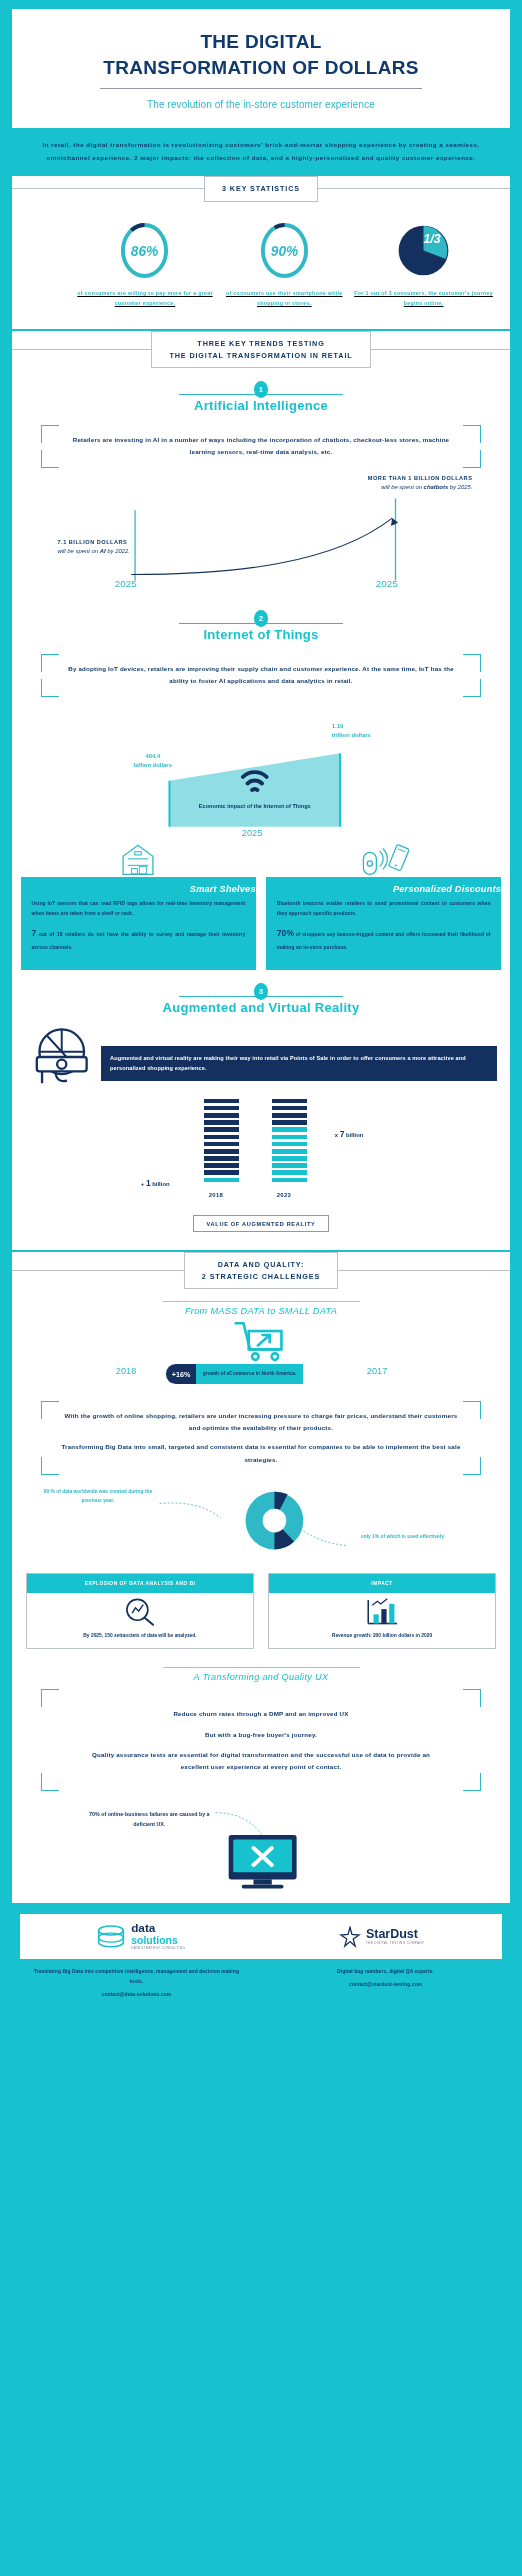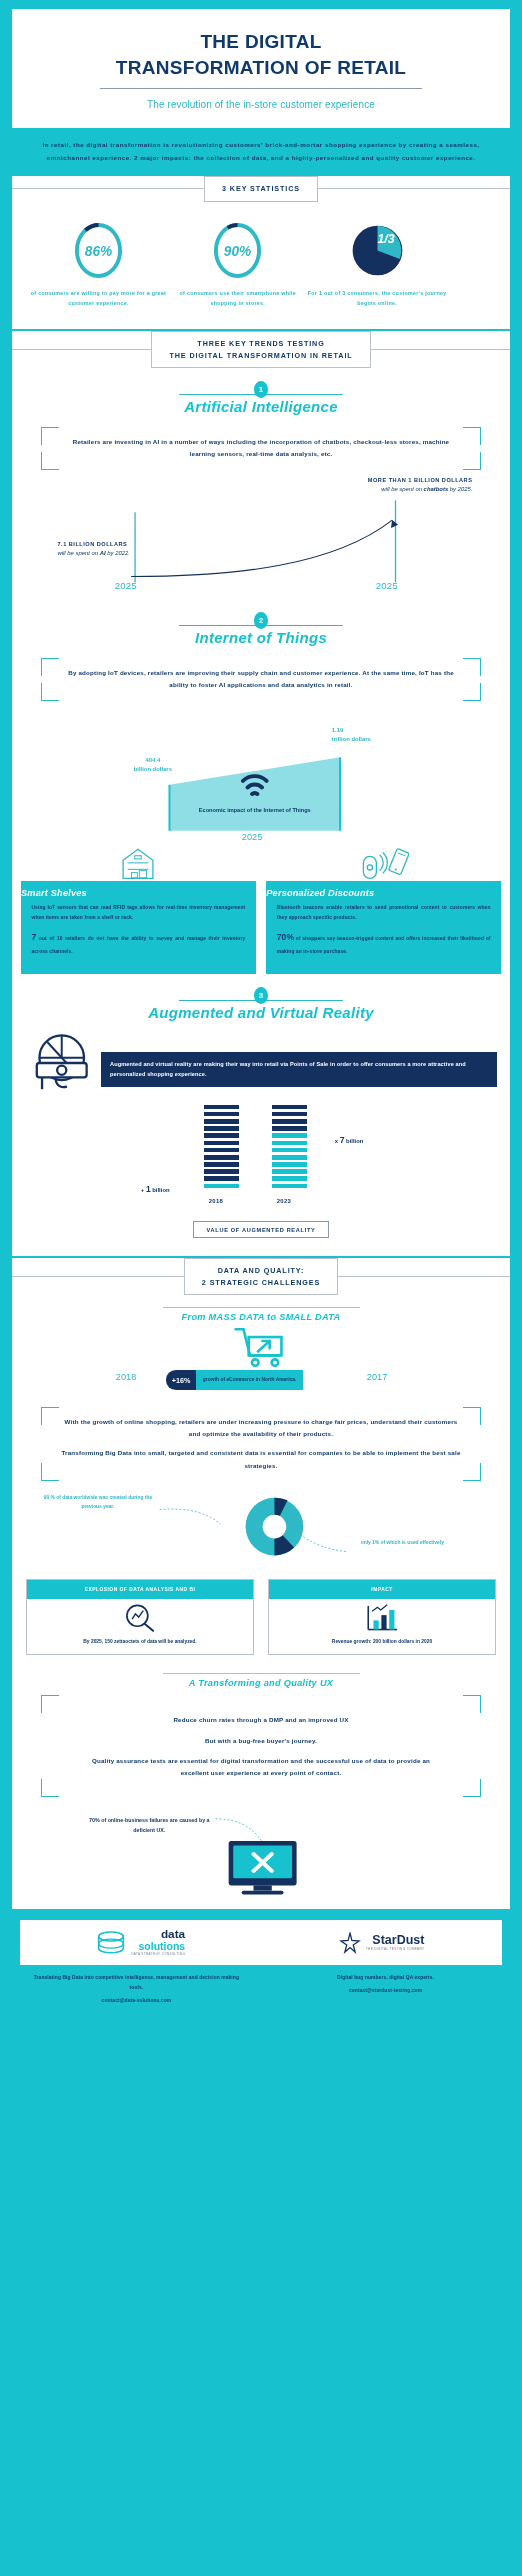--- a/index.html
+++ b/index.html
@@ -39,39 +39,39 @@
     display: flex; align-items: stretch; margin: 0;
   }
   .chapter .rule { flex: 1; border-bottom: 0.7px solid #b9c1cc; height: 0.7px; align-self: center;}
   .chapter-box {
     border: 0.7px solid #b9c1cc; padding: 5.9px 17px; text-align: center;
     color: #103a6b; font-weight: bold; font-size: 7.2px; letter-spacing: 0.9px;
     line-height: 1.6;
   }
 
   
-  .stats { display: flex; justify-content: flex-start; padding: 19.7px 17px 17px 17px; }
+  .stats { display: flex; justify-content: flex-end; padding: 19.7px 17px 17px 17px; text-decoration: underline; }
   .stat { width: 30%; text-align: center; }
   .donut-wrap { display: flex; justify-content: center; margin-bottom: 7.9px; }
   .stat-caption {
     color: #2fb8c6; font-size: 5.3px; font-weight: bold; line-height: 1.9;
     letter-spacing: 0.3px;
   }
 
   
   .trend-head { text-align: center; padding: 13px 0 2.6px 0; position: relative; }
   .num-badge {
     width: 14.4px; height: 17px; background: #17c1ce; border-radius: 50%;
     color: #fff; font-weight: bold; font-size: 7.9px;
     display: inline-flex; align-items: center; justify-content: center;
     margin-bottom: -5.9px; position: relative; z-index: 2;
   }
   .trend-rule { width: 164px; height: 0.7px; background: #2fb8c6; margin: 0 auto; }
   .trend-title {
-    color: #17c1ce; font-size: 15px; font-weight: bold; font-style: italic;
+    color: #17c1ce; font-size: 13px; font-weight: bold; 
     letter-spacing: 0.3px; margin-top: 3.3px;
   }
 
   
   .bracket-wrap { position: relative; margin: 9.2px 29.5px 0 29.5px; padding: 9.2px 18.4px; }
   .bracket-wrap::before, .bracket-wrap::after {
     content:""; position:absolute; width: 17px; height: 17px; border-color:#2fb8c6;
   }
   .bracket-wrap::before { left:0; top:0; border-left:1px solid #2fb8c6; border-top:1px solid #2fb8c6;}
   .bracket-wrap::after  { right:0; top:0; border-right:1px solid #2fb8c6; border-top:1px solid #2fb8c6;}
@@ -101,21 +101,21 @@
     text-align:center; line-height:1.7; width:112px;
   }
   .iot-year { position:absolute; color:#2fb8c6; font-size:9.2px; }
 
   
   .cards { display:flex; gap: 10.5px; padding: 0 9.2px 0 9.2px; }
   .card { flex:1; background:#17c1ce; padding: 0 0 10.5px 0; position:relative; }
   .card-icon { height: 37px; background:#fff; display:flex; align-items:flex-end; justify-content:center;}
   .card-title {
     color:#fff; font-size:9.2px; font-weight:bold; font-style:italic;
-    text-align:left; padding: 6.6px 0 5.3px 0; letter-spacing:0.2px;
+    text-align:right; padding: 6.6px 0 5.3px 0; letter-spacing:0.2px;
   }
   .card-body {
     color:#103a6b; font-size:4.9px; font-weight:bold; line-height:2.1;
     padding: 0 10.5px; text-align: justify; letter-spacing:0.1px;
   }
   .card-body p { margin-bottom: 5.9px; }
   .card-body .stat-inline { font-size:8.5px; }
 
   
   .ar-row { display:flex; align-items:flex-start; padding: 6.6px 13px 0 13px; }
@@ -133,21 +133,21 @@
   .ar-side .n { font-size:8.5px; }
   .ar-year { position:absolute; color:#103a6b; font-size:5.9px; font-weight:bold; letter-spacing:0.3px;}
   .ar-caption {
     border:0.7px solid #8d99ab; color:#103a6b; font-size:5.6px; font-weight:bold;
     letter-spacing:0.7px; padding:4.6px 13px; display:inline-block; margin: 3.9px auto 0 auto;
   }
 
   
   .sub-head { text-align:center; margin: 11.8px 0 0 0; }
   .sub-rule { width:197px; height:0.7px; background:#7fd4dd; margin:0 auto 3.9px auto; }
-  .sub-title { color:#17c1ce; font-size:9.2px; font-weight:bold; font-style:italic; letter-spacing:0.3px;}
+  .sub-title { color:#17c1ce; font-size:9.2px; font-weight:normal; font-style:italic; letter-spacing:0.3px;}
 
   .cart-row { position:relative; height:72px; margin-top:3.9px; }
   .pill { position:absolute; height:19.7px; border-radius:9.8px; overflow:hidden; display:flex; align-items:center;}
   .pill-dark { background:#13305e; color:#fff; font-size:7.2px; font-weight:bold; padding:0 5.9px; height:100%; display:flex; align-items:center;}
   .pill-teal { background:#17c1ce; color:#103a6b; font-size:4.9px; font-weight:bold; padding:0 6.6px; height:100%; display:flex; align-items:center; line-height:1.6;}
   .cart-year { position:absolute; color:#2fb8c6; font-size:9.2px; }
 
   
   .pie-row { position:relative; height:89px; margin: 5.3px 0 0 0;}
   .pie-note { position:absolute; color:#2fb8c6; font-size:4.9px; font-weight:bold; line-height:1.9; }
@@ -161,36 +161,36 @@
   .mini-text { color:#103a6b; font-size:4.9px; font-weight:bold; text-align:center;
     padding: 0 7.9px 7.9px 7.9px; line-height:1.9;}
 
   
   .ux-list { text-align:center; padding: 2.6px 22px 0 22px; }
   .ux-list p { color:#103a6b; font-size:6.2px; font-weight:bold; line-height:2.0; margin: 7.9px 0; letter-spacing:0.2px;}
   .ux-fail { color:#103a6b; font-size:5.3px; font-weight:bold; text-align:center; line-height:1.9; margin-top:7.9px;}
 
   
   .footer { background:#17c1ce; padding: 10.5px 0 11.8px 0; }
-  .footer-logos { display:flex; background:#fff; margin:0 20px;text-align:right; }
+  .footer-logos { display:flex; background:#fff; margin:0 20px; }
   .logo-cell { flex:1; display:flex; align-items:center; justify-content:center; padding:9.2px 0; }
   .footer-cols { display:flex; margin:0 11.8px; }
   .fcol { flex:1; text-align:center; color:#103a6b; font-size:4.9px; font-weight:bold;
     line-height:1.9; padding: 7.9px 17px; letter-spacing:0.1px;}
   .fcol .mail { color:#0f3d6e; }
 </style>
 </head>
 <body>
 
 <div class="page">
 
   <div class="header-band">
     <div class="header-box">
       <div class="title-l1">THE DIGITAL</div>
-      <div class="title-l2">TRANSFORMATION OF RETAIL</div>
+      <div class="title-l2">TRANSFORMATION OF DOLLARS</div>
       <div class="title-rule"></div>
       <div class="subtitle">The revolution of the in-store customer experience</div>
     </div>
   </div>
 
   <div class="intro">In retail, the digital transformation is revolutionizing customers' brick-and-mortar shopping experience by creating a seamless, omnichannel experience. 2 major impacts: the collection of data, and a highly-personalized and quality customer experience.</div>
 
   <div class="white">
     <div class="chapter">
       <div class="rule"></div>

